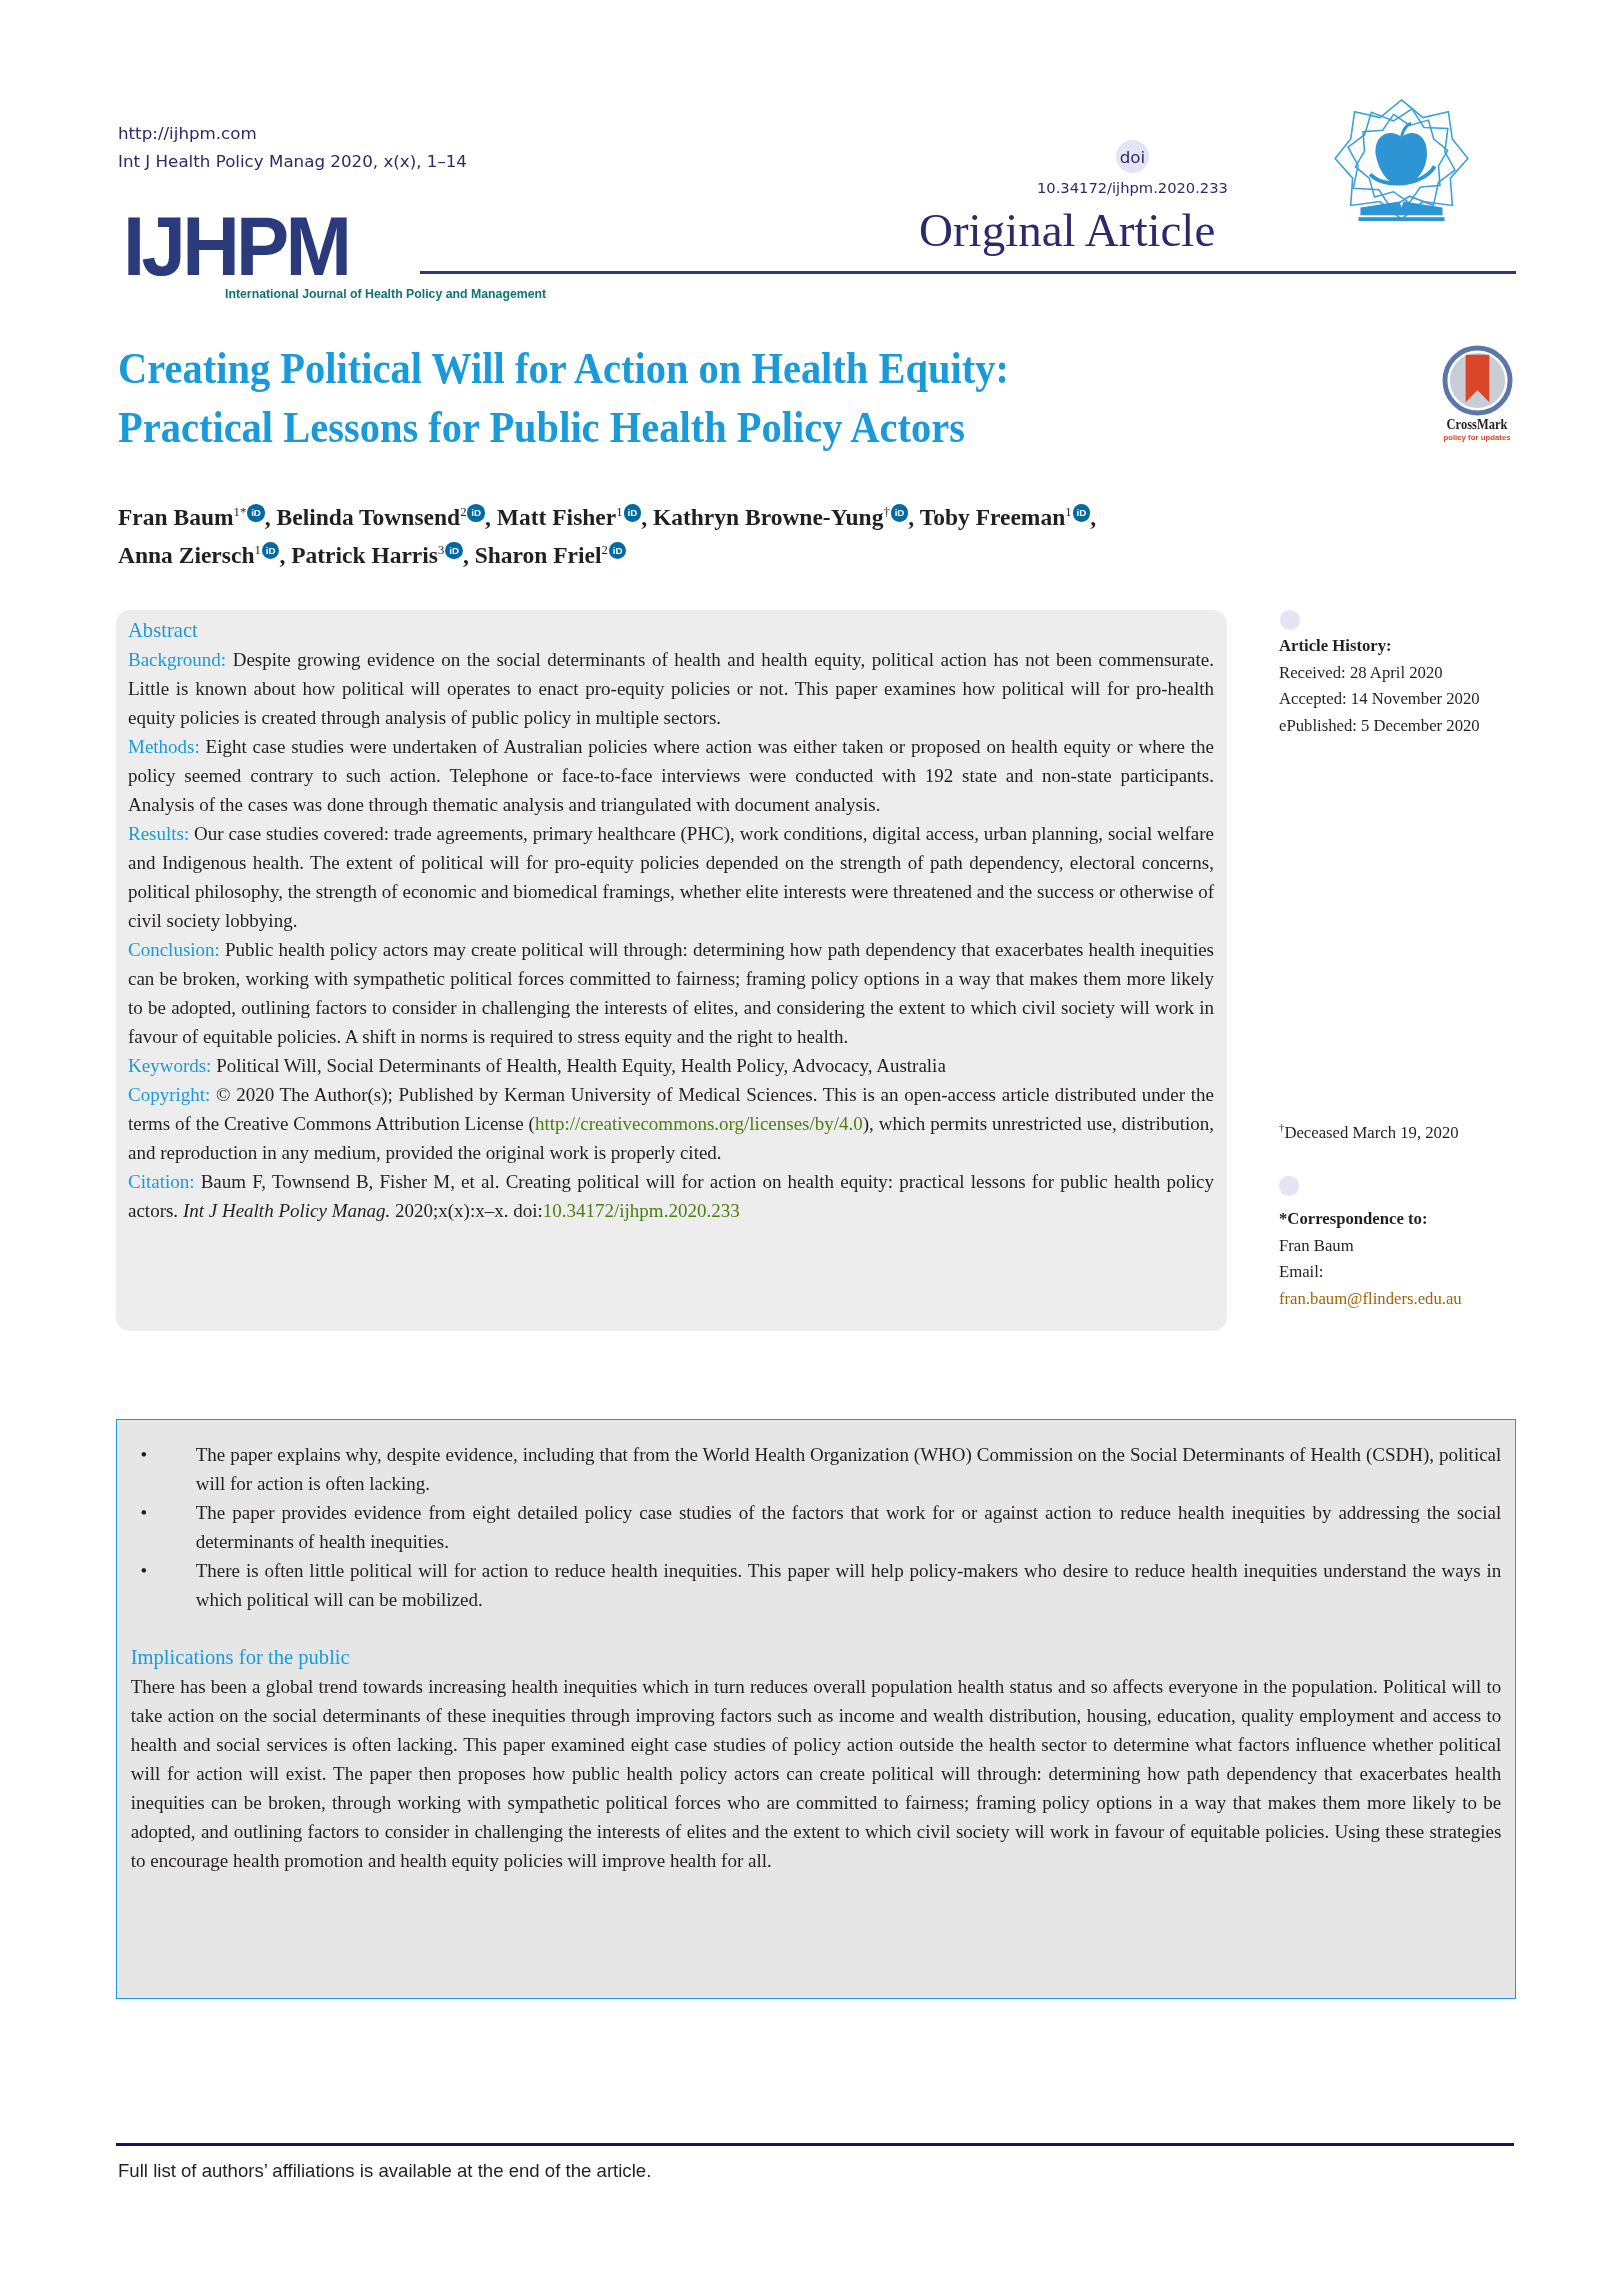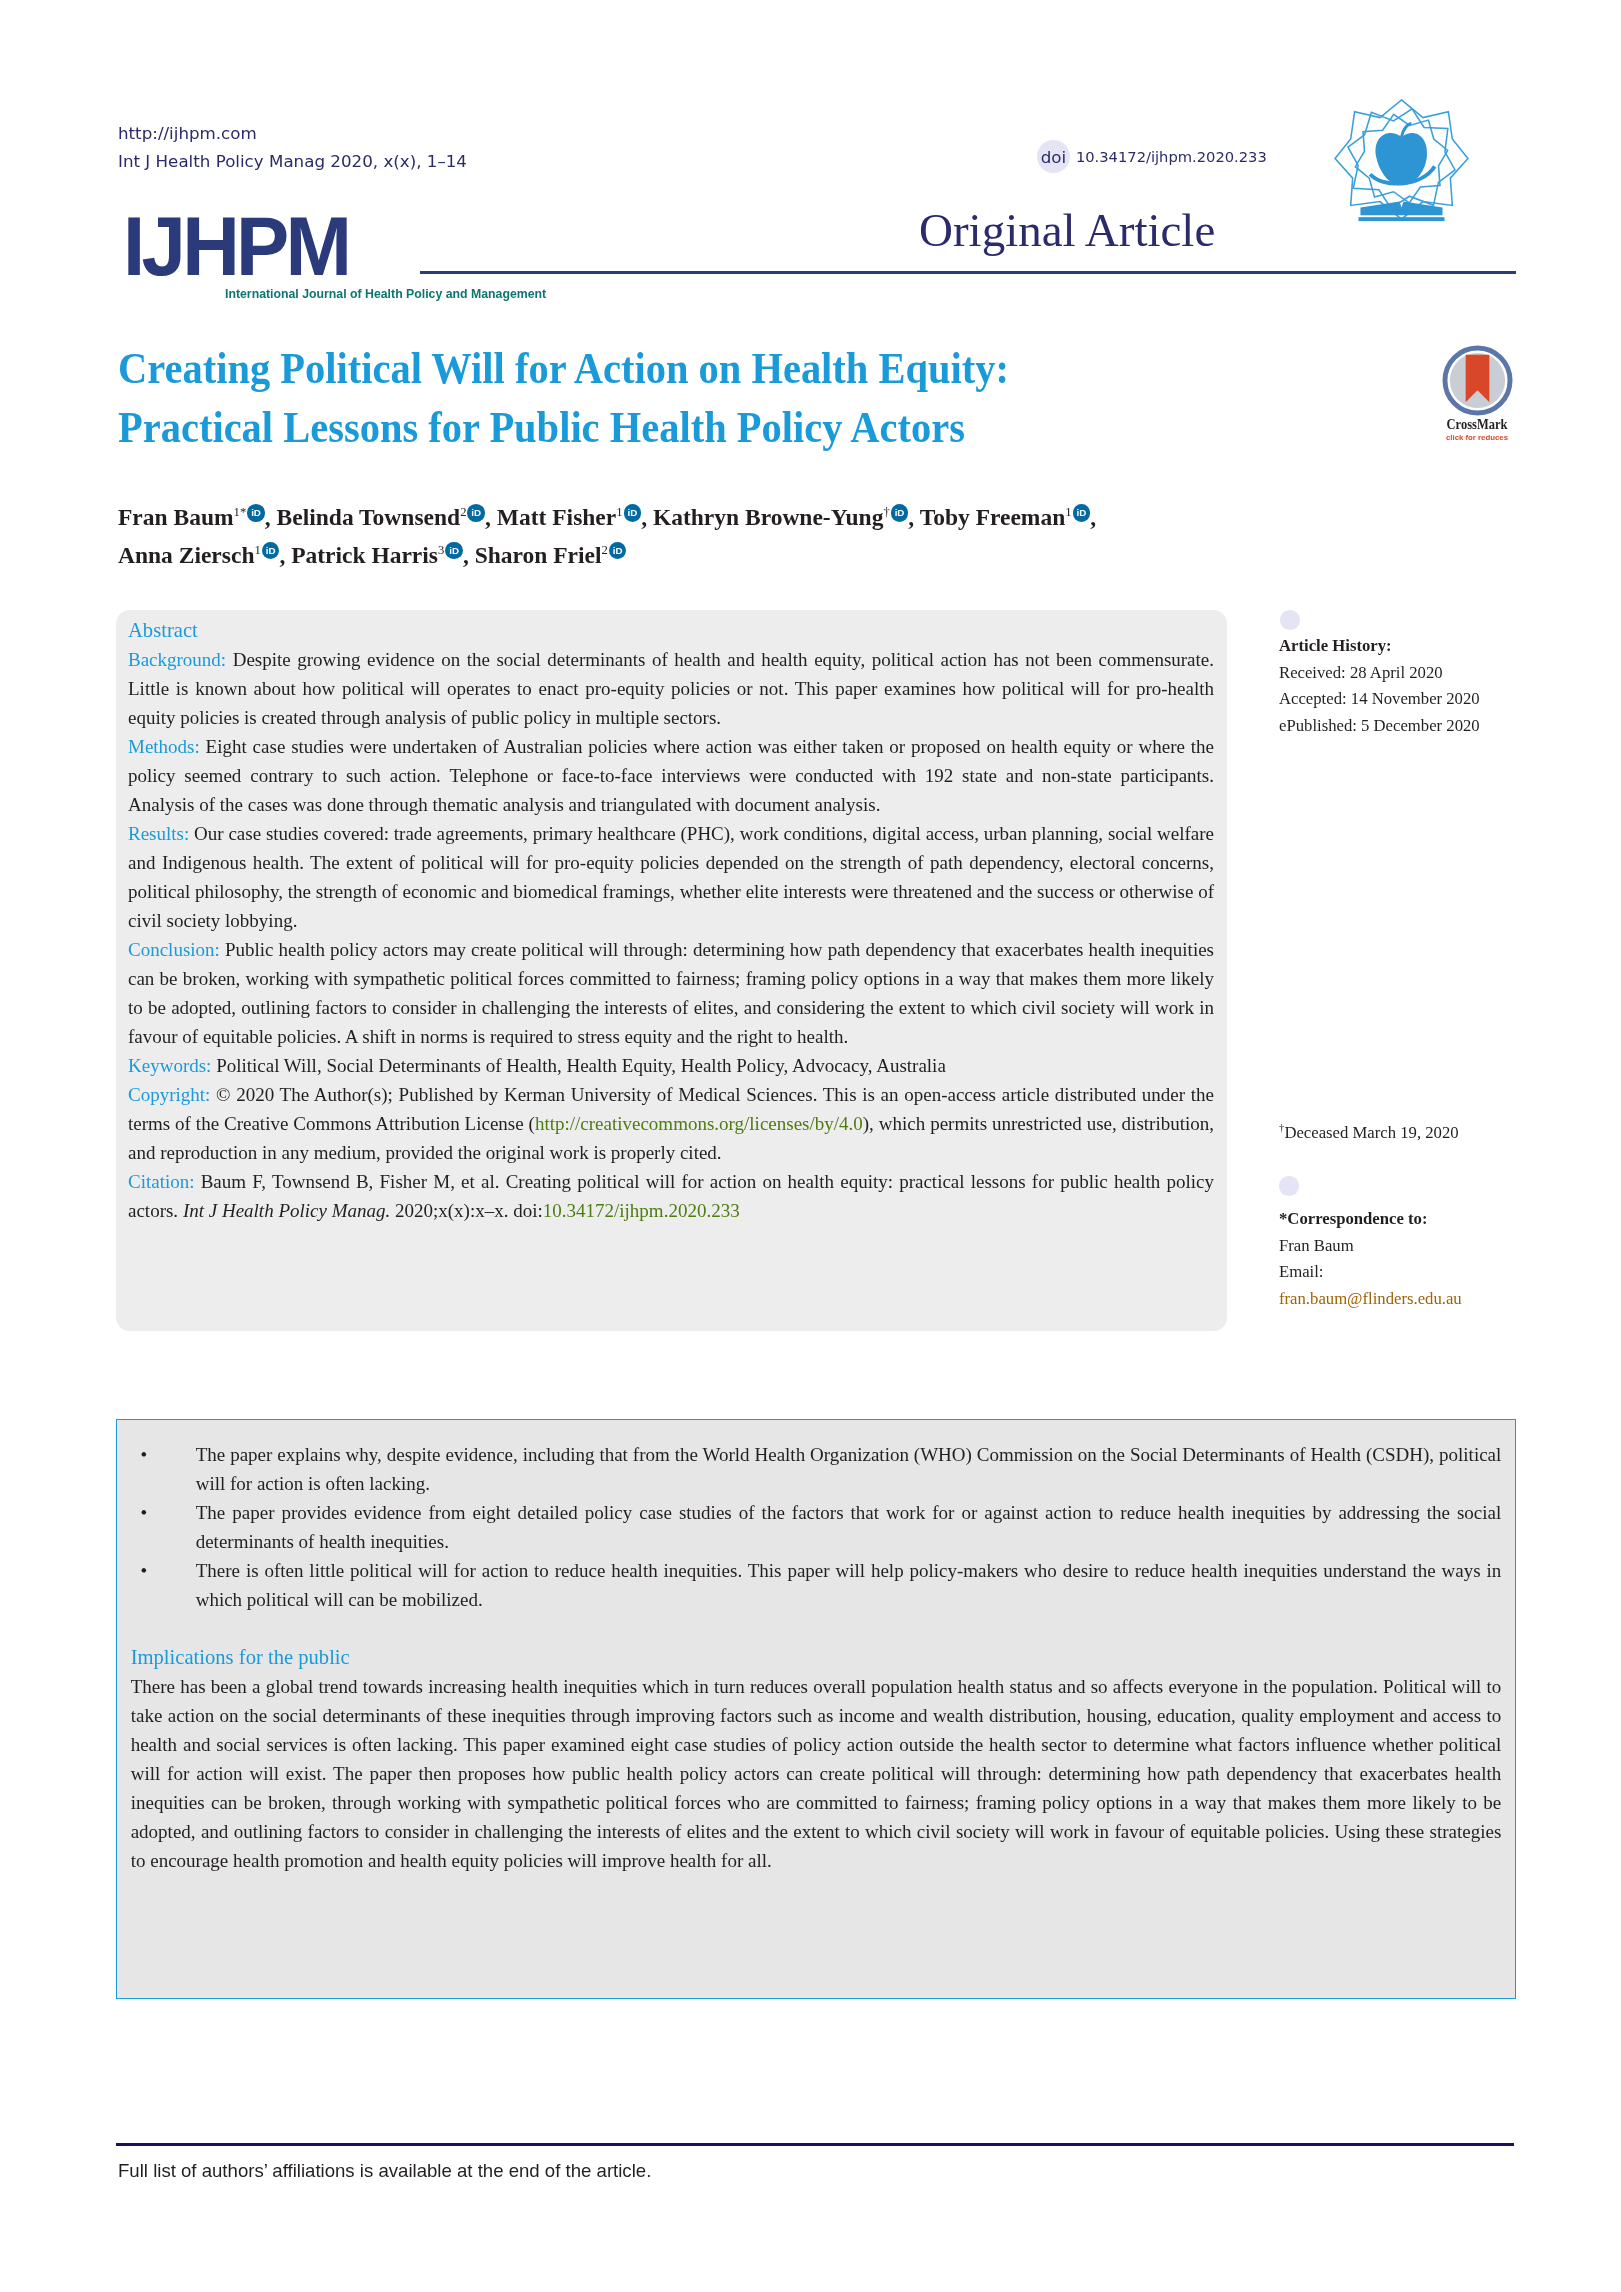--- a/index.html
+++ b/index.html
@@ -35,21 +35,21 @@
 </style>
 </head>
 <body>
 
 <div class="abs hdr-small" style="left:118px; top:123px;">http://ijhpm.com</div>
 <div class="abs hdr-small" style="left:118px; top:151px;">Int J Health Policy Manag 2020, x(x), 1–14</div>
 
 <div class="abs logo-ijhpm" style="left:123px; top:204px;">IJHPM</div>
 <div class="abs logo-sub" style="left:201px; top:287px;">International Journal of Health Policy and Management</div>
 
-<div class="abs" style="left:1037px; top:140px; display:flex; align-items:center; gap:5.9px;">
+<div class="abs" style="left:1037px; top:140px; display:flex; align-items:center; gap:5.9px;flex-direction:column;">
   <span class="doi-badge">doi</span>
   <span class="doi-text">10.34172/ijhpm.2020.233</span>
 </div>
 
 <div class="abs orig-article" style="left:919px; top:203px;">Original Article</div>
 <div class="abs rule" style="left:420px; top:271px; width:1096px;"></div>
 
 <div class="abs" style="left:1333px; top:98px; width:137px; height:127px;">
   <svg width="137" height="127" viewBox="0 0 140 130">
     <g fill="none" stroke="#3aa0da" stroke-width="1.6">
@@ -68,21 +68,21 @@
 <div class="abs title" style="left:118px; top:339px;">Creating Political Will for Action on Health Equity:</div>
 <div class="abs title" style="left:118px; top:398px;">Practical Lessons for Public Health Policy Actors</div>
 
 <div class="abs" style="left:1433px; top:345px; width:88px; text-align:center;">
   <svg width="71" height="71" viewBox="0 0 72 72">
     <circle cx="36" cy="36" r="33" fill="#ffffff" stroke="#5a77a8" stroke-width="5"></circle>
     <circle cx="36" cy="36" r="28" fill="#c9cdd6"></circle>
     <path d="M24 10 L48 10 L48 58 L36 46 L24 58 Z" fill="#d9472b"></path>
   </svg>
   <div style="font-family:'Liberation Serif',serif; font-size:14.7px; font-weight:bold; color:#231f20; margin-top:-3.9px; transform:scaleX(0.85);">CrossMark</div>
-  <div style="font-family:'Liberation Sans',sans-serif; font-size:7.8px; font-weight:bold; color:#d9472b;">click for reduces</div>
+  <div style="font-family:'Liberation Sans',sans-serif; font-size:7.8px; font-weight:bold; color:#d9472b;">policy for updates</div>
 </div>
 
 <div class="abs authors" style="left:118px; top:496px; width:1176px;">
   <span><span>Fran Baum</span><sup>1*</sup><span class="orcid">iD</span></span>,
   <span><span>Belinda Townsend</span><sup>2</sup><span class="orcid">iD</span></span>,
   <span><span>Matt Fisher</span><sup>1</sup><span class="orcid">iD</span></span>,
   <span><span>Kathryn Browne-Yung</span><sup>†</sup><span class="orcid">iD</span></span>,
   <span><span>Toby Freeman</span><sup>1</sup><span class="orcid">iD</span></span>,<br>
   <span><span>Anna Ziersch</span><sup>1</sup><span class="orcid">iD</span></span>,
   <span><span>Patrick Harris</span><sup>3</sup><span class="orcid">iD</span></span>,

